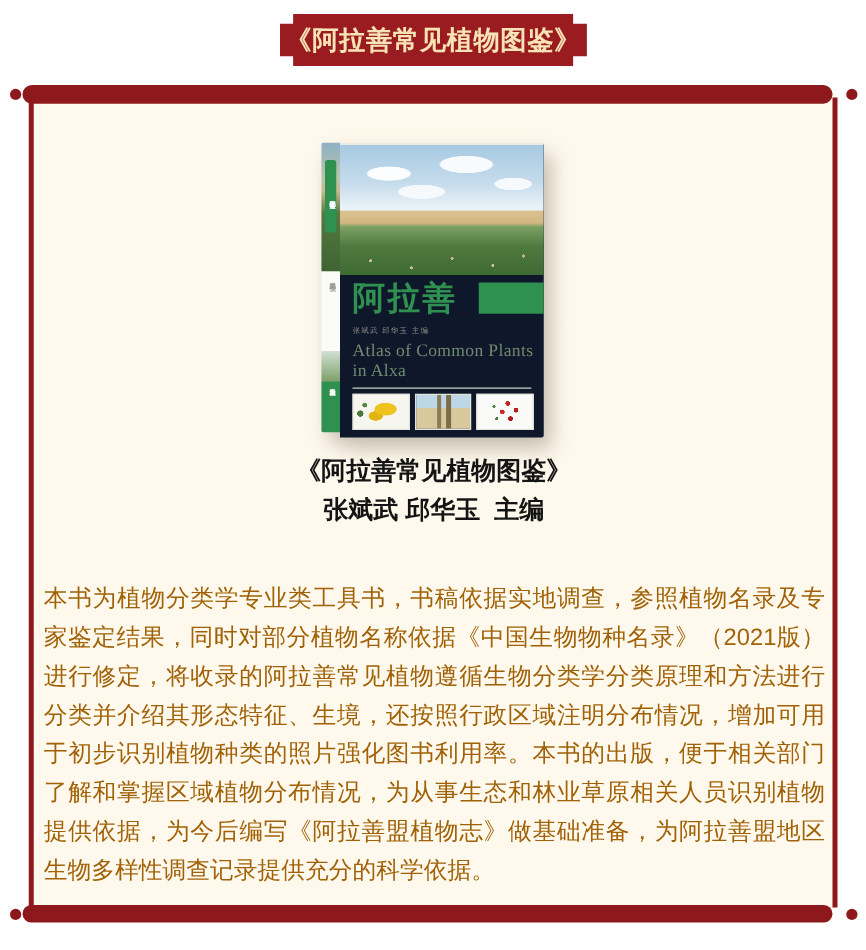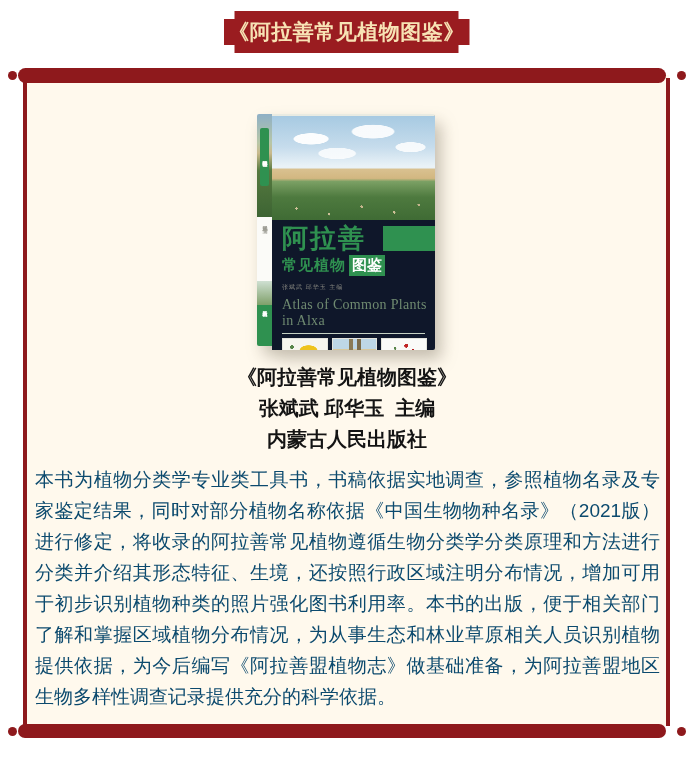--- a/index.html
+++ b/index.html
@@ -74,21 +74,21 @@
     radial-gradient(circle 3px at 70% 45%,#b51f1f 0 60%,transparent 66%),
     radial-gradient(circle 3px at 45% 50%,#c72a2a 0 60%,transparent 66%),
     radial-gradient(circle 3px at 60% 70%,#ad1c1c 0 60%,transparent 66%),
     radial-gradient(circle 2px at 35% 70%,#4c7a3c 0 60%,transparent 66%),
     radial-gradient(circle 2px at 30% 35%,#57854a 0 60%,transparent 66%);}
   
   .book-info{position:absolute;left:25px;top:362px;width:644px;text-align:center;color:#141414;}
   .info-line{font-size:20px;font-weight:bold;line-height:31px;white-space:pre;}
   .description{
     position:absolute;left:35px;top:464px;width:625px;
-    font-size:19px;line-height:31px;color:#0c4a6e;text-align:justify;
+    font-size:19px;line-height:31px;color:#a16207;text-align:justify;
   }
 </style>
 </head>
 <body>
 
 <div class="banner">
   <span class="banner-text">《阿拉善常见植物图鉴》</span>
 </div>
 
 <div class="cream-panel"></div>
@@ -113,35 +113,30 @@
   <div class="cover">
     <div class="cover-photo">
       <div class="clouds"></div>
       <div class="veg-specks"></div>
     </div>
     <div class="cover-lower">
       <div class="title-row">
         <span class="cover-title-main">阿拉善</span>
         <span class="title-block"></span>
       </div>
-      <div class="subtitle-row">
-        <span class="cover-title-sub">常见植物</span>
-        <span class="cover-title-badge">图鉴</span>
-      </div>
       <div class="cover-authors">张斌武 邱华玉 主编</div>
       <div class="cover-english">Atlas of Common Plants in Alxa</div>
       <div class="cover-divider"></div>
       <div class="cover-thumbs">
         <div class="thumb thumb-yellow"></div>
         <div class="thumb thumb-desert"></div>
         <div class="thumb thumb-red"></div>
       </div>
     </div>
   </div>
 </div>
 
 <div class="book-info">
   <div class="info-line">《阿拉善常见植物图鉴》</div>
   <div class="info-line">张斌武 邱华玉  主编</div>
-  <div class="info-line">内蒙古人民出版社</div>
 </div>
 
 <div class="description">本书为植物分类学专业类工具书，书稿依据实地调查，参照植物名录及专家鉴定结果，同时对部分植物名称依据《中国生物物种名录》（2021版）进行修定，将收录的阿拉善常见植物遵循生物分类学分类原理和方法进行分类并介绍其形态特征、生境，还按照行政区域注明分布情况，增加可用于初步识别植物种类的照片强化图书利用率。本书的出版，便于相关部门了解和掌握区域植物分布情况，为从事生态和林业草原相关人员识别植物提供依据，为今后编写《阿拉善盟植物志》做基础准备，为阿拉善盟地区生物多样性调查记录提供充分的科学依据。</div>
 
 </body></html>

